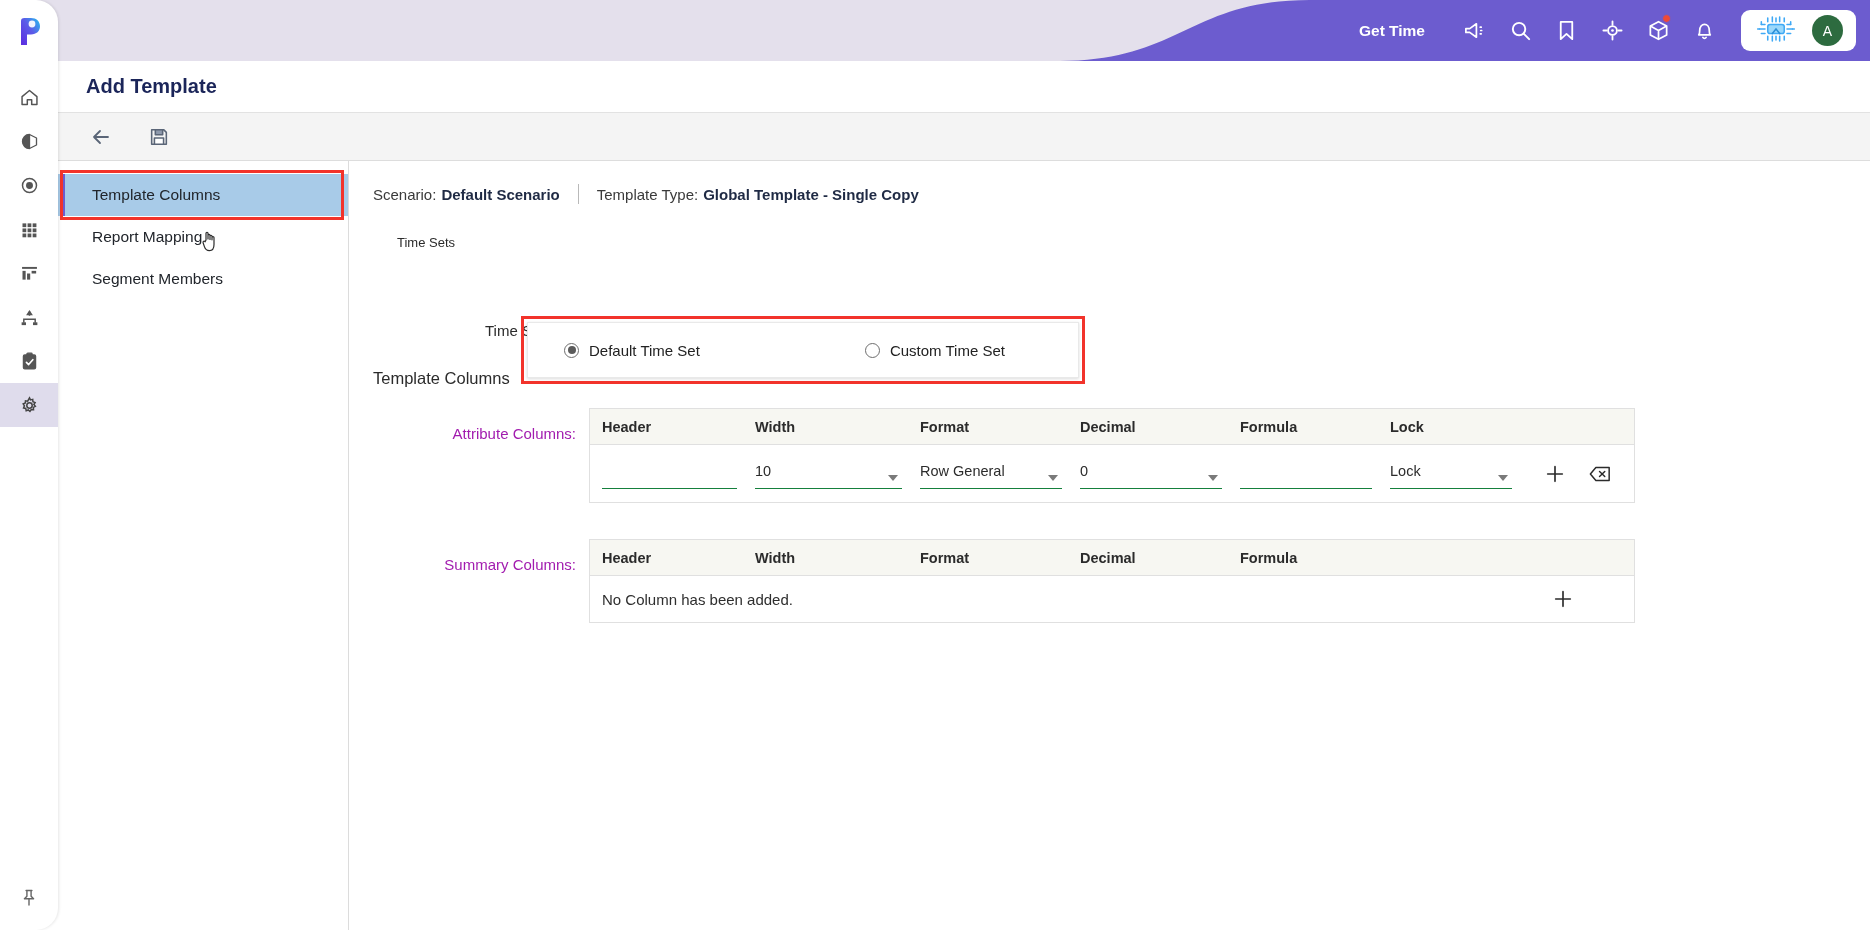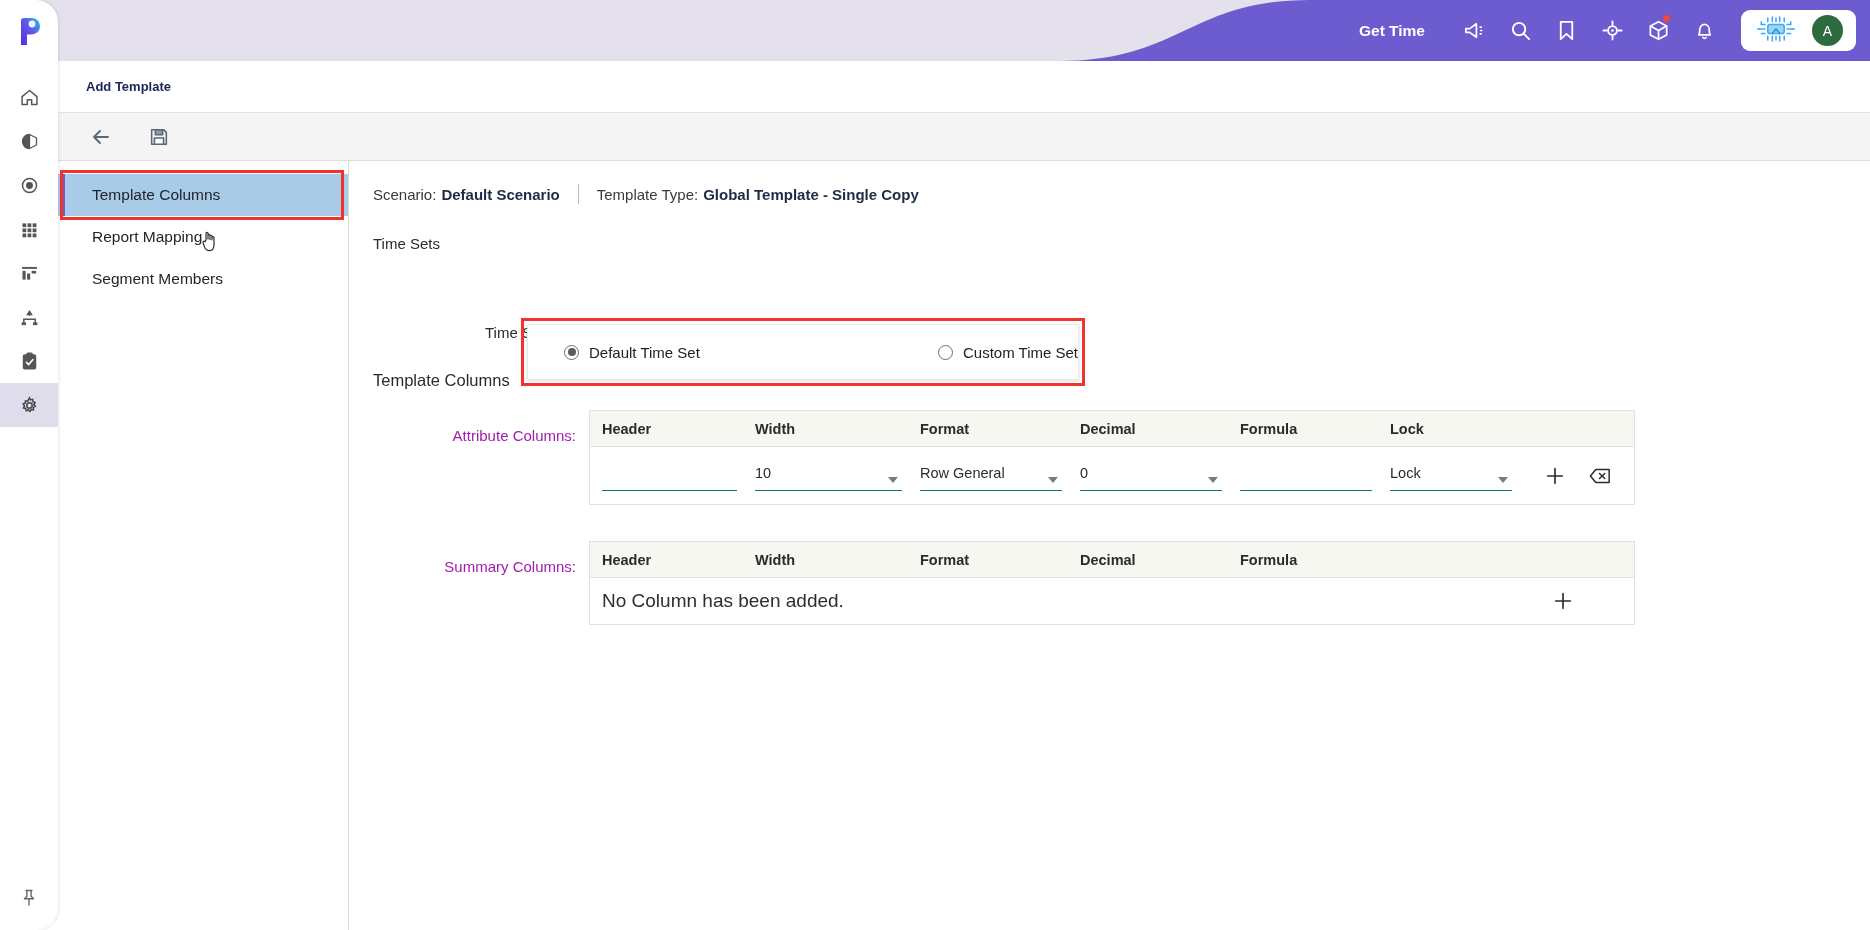--- a/index.html
+++ b/index.html
@@ -74,21 +74,21 @@
     display: flex; align-items: center; justify-content: center; cursor: pointer;
   }
 
   
   .pagetitle {
     position: absolute; left: 58px; top: 61px; width: 1812px; height: 52px;
     background: #ffffff; border-bottom: 1px solid #E2E2E2;
     display: flex; align-items: center; padding-left: 28px;
   }
   .pagetitle span {
-    font-size: 13px; font-weight: bold; color: #1B2559;
+    font-size: 20px; font-weight: bold; color: #1B2559;
   }
 
   
   .toolbar {
     position: absolute; left: 58px; top: 113px; width: 1812px; height: 48px;
     background: #F4F4F4; border-bottom: 1px solid #DDDDDD;
     display: flex; align-items: center; gap: 24px; padding-left: 26px;
   }
   .tb-btn {
     width: 34px; height: 34px; display: flex; align-items: center;
@@ -130,30 +130,30 @@
     display: flex; align-items: center; font-size: 15px;
     color: #2B2B2B; height: 26px; padding-left: 6px;
   }
   .crumbs .lbl { color: #3A3A3A; }
   .crumbs .val { font-weight: bold; color: #1F2A44; margin-left: 5px; }
   .crumb-sep {
     width: 1px; height: 20px; background: #B9B9B9; margin: 0 18px;
   }
 
   .section-title {
-    font-size: 15px; color: #2B2B2B; margin-top: 28px; padding-left: 6px;
+    font-size: 13px; color: #2B2B2B; margin-top: 28px; padding-left: 6px; margin-left: 24px;
   }
 
   
   .timeset-wrap { position: relative; margin-top: 10px; }
   .timeset-box {
     position: absolute; left: 160px; top: 0; width: 552px; height: 56px;
     background: #ffffff; border: 1px solid #E9E9E9;
     box-shadow: 0 1px 3px rgba(0,0,0,0.14);
-    display: flex; align-items: center; justify-content: space-between;
+    display: flex; align-items: center;
   }
   .timeset-annot {
     position: absolute; left: 154px; top: -6px; width: 564px; height: 68px;
     border: 3px solid #F2332B; pointer-events: none;
   }
   .radio-opt {
     display: flex; align-items: center; gap: 10px; cursor: pointer;
     font-size: 15px; color: #222222;
   }
   .radio-opt.first { margin-left: 36px; }
@@ -210,21 +210,21 @@
   .field .txt { font-size: 14.5px; color: #2B2B2B; }
   .caret {
     position: absolute; right: 4px; bottom: 7px;
     width: 0; height: 0; border-left: 5.5px solid transparent;
     border-right: 5.5px solid transparent; border-top: 6px solid #7A7A7A;
   }
   .icon-btn { cursor: pointer; display: flex; align-items: center; }
 
   .sum-empty {
     display: flex; align-items: center; height: 46px;
-    font-size: 19px; color: #2E2E2E; padding-left: 12px;
+    font-size: 15px; color: #2E2E2E; padding-left: 12px;
     justify-content: space-between; padding-right: 60px; gap: 46px;
   }
 </style>
 </head>
 <body>
 
 <div class="app">
 
   <div class="topbar">
     <div class="topbar-purple"></div>

